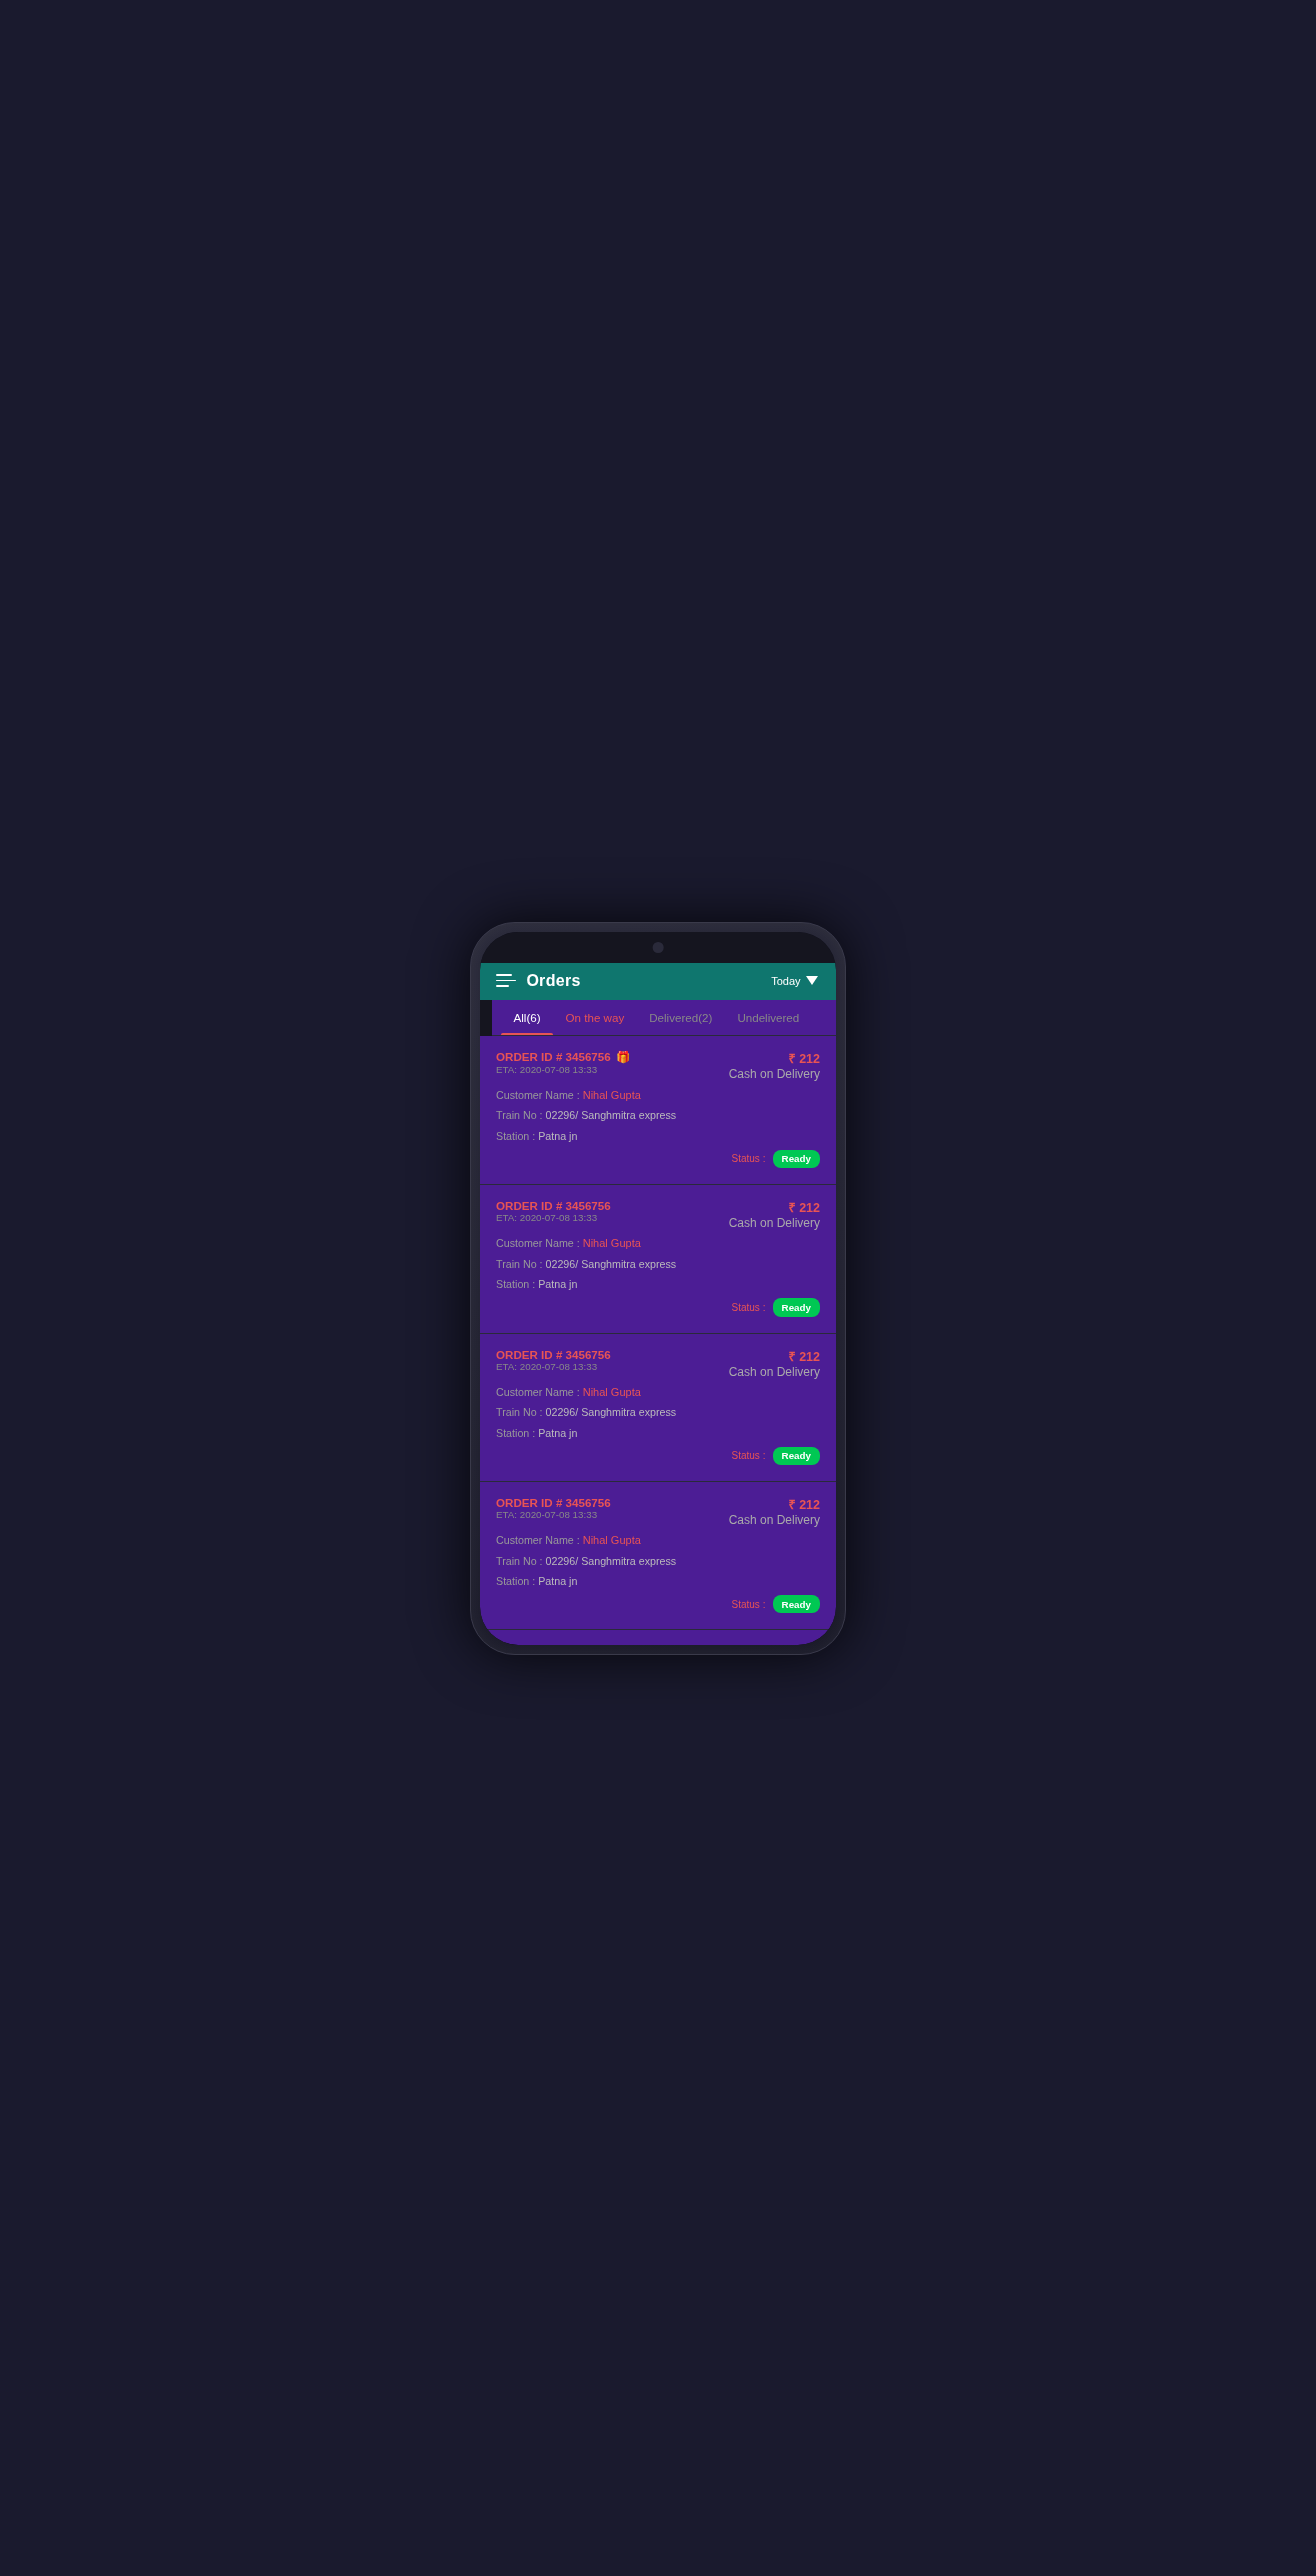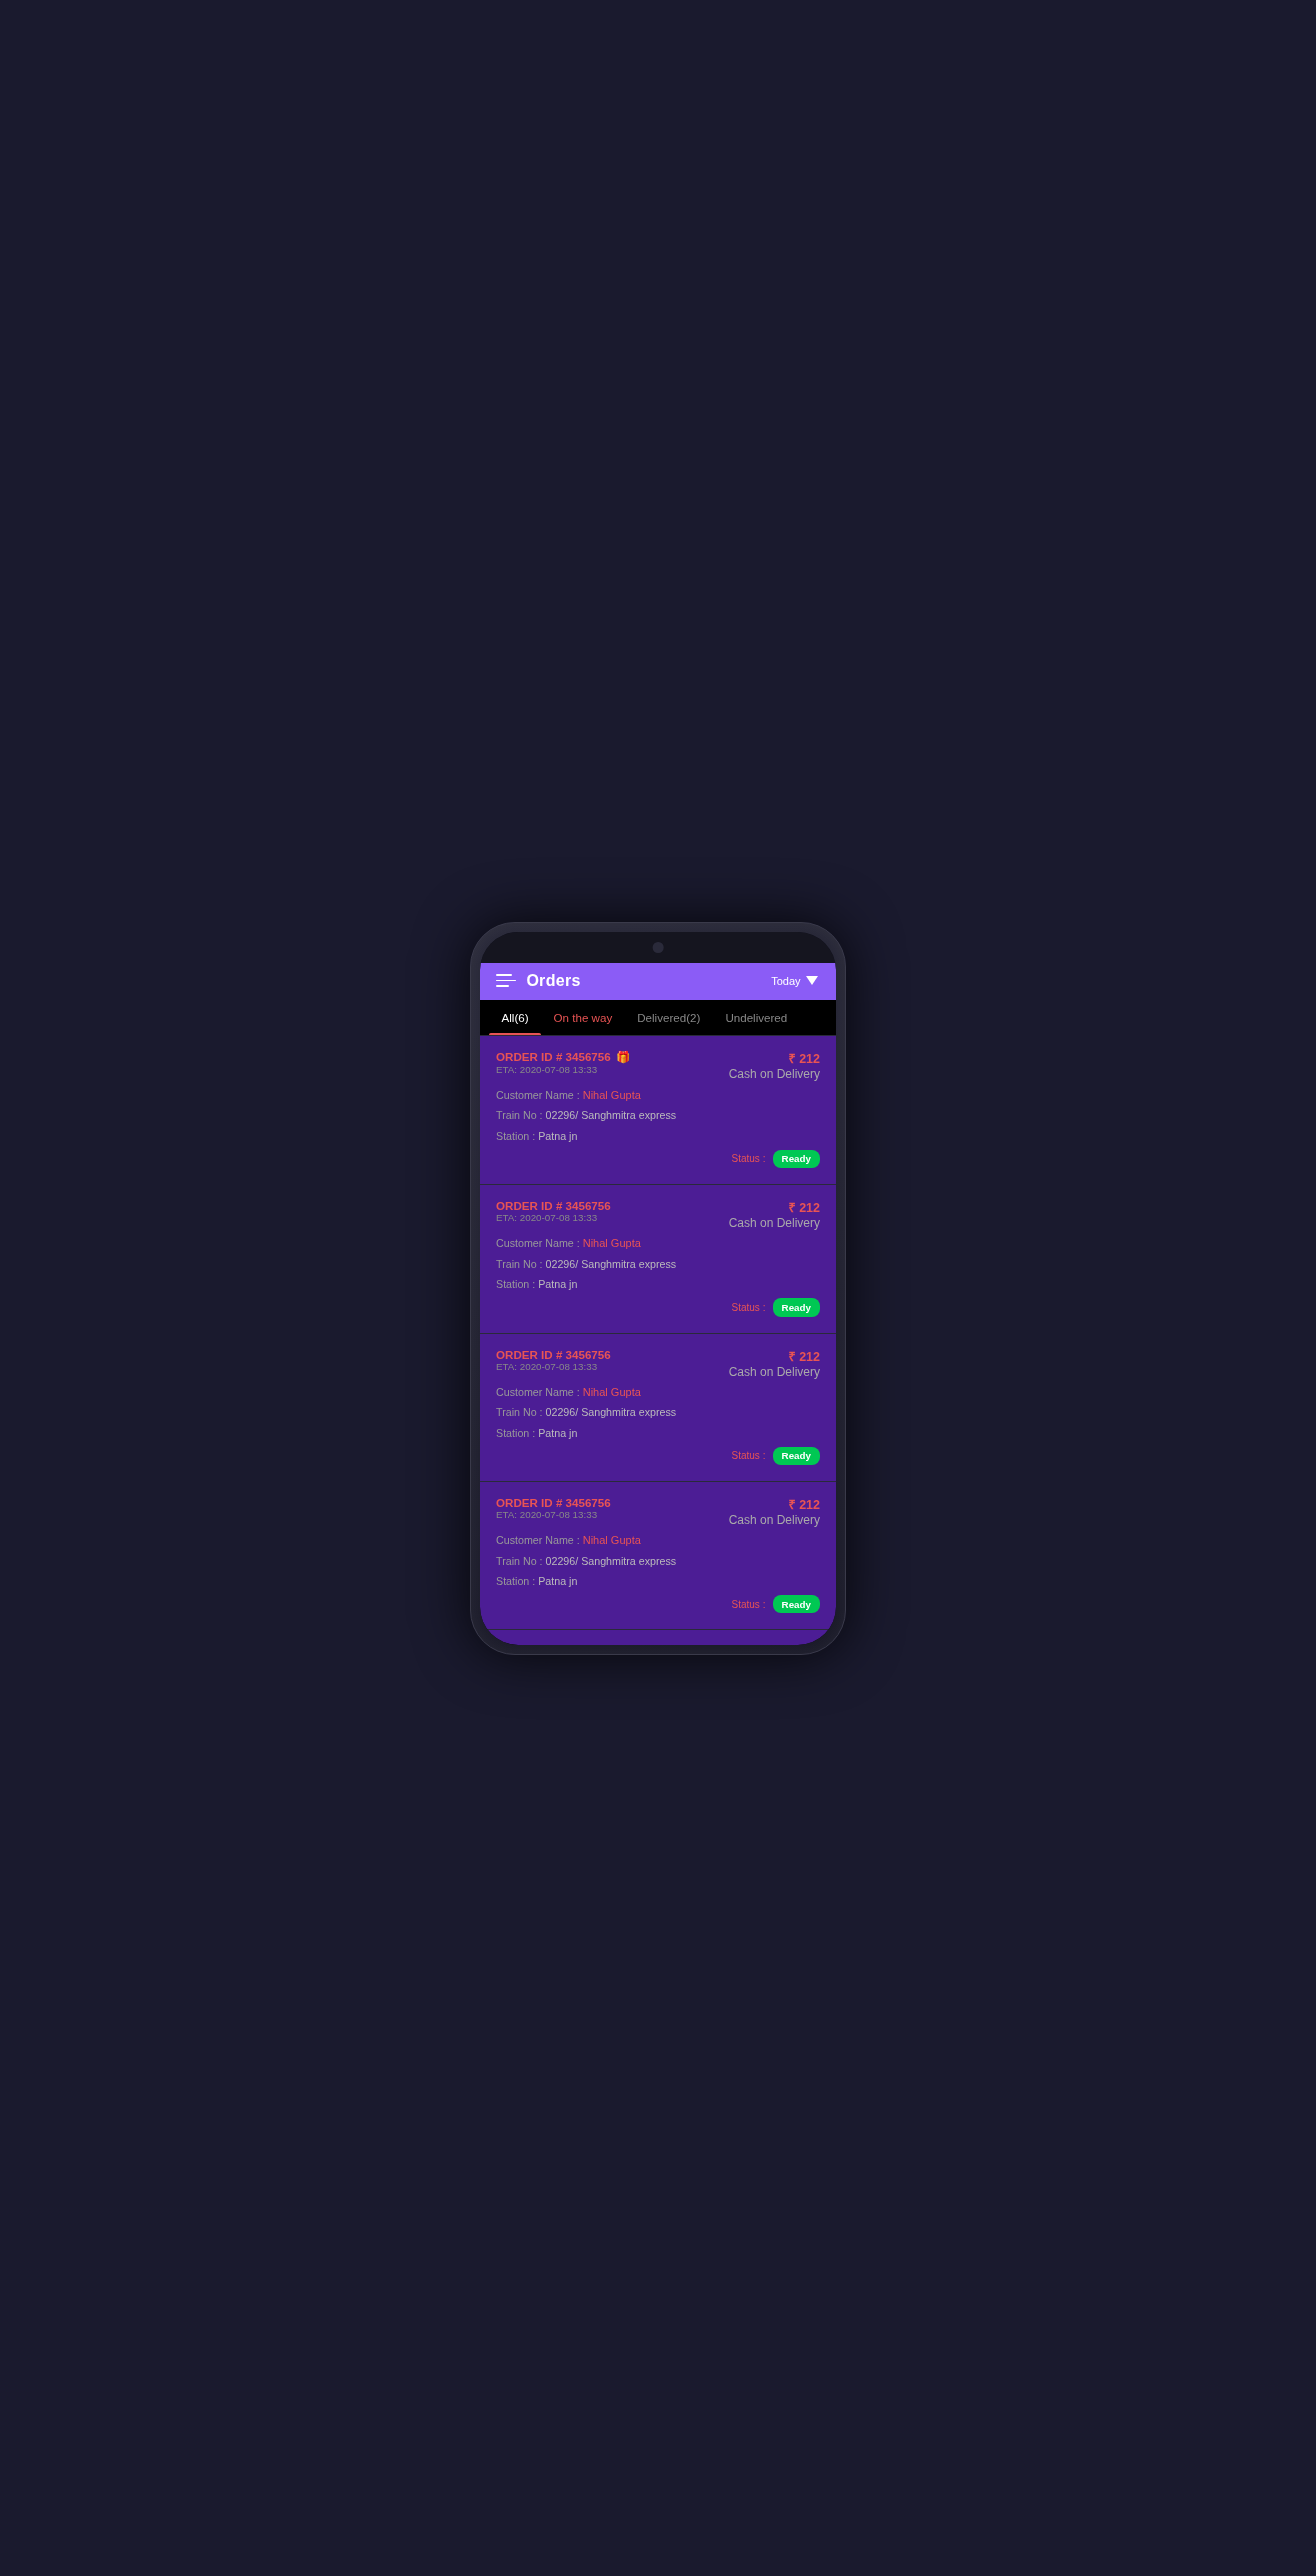--- a/index.html
+++ b/index.html
@@ -54,21 +54,21 @@
     }
 
     .screen-content::-webkit-scrollbar { display: none; }
 
     
     .header {
       display: flex;
       align-items: center;
       justify-content: space-between;
       padding: 9px 18px 10.7px 16px;
-      background: #8b5cf6;
+      background: #0f766e;
       gap: 36px;
     }
 
     .header-left {
       display: flex;
       align-items: center;
       gap: 10.7px;
     }
 
     .hamburger-icon {
@@ -111,23 +111,24 @@
     .dropdown-arrow {
       width: 0;
       height: 0;
       border-left: 6.3px solid transparent;
       border-right: 6.3px solid transparent;
       border-top: 9px solid #fff;
     }
 
     
     .tabs-container {
-      background: #000000;
+      background: #4c1d95;
       border-bottom: 0.9px solid #2a2a3a;
       padding: 0 9px;
+      margin-left: 12px;
     }
 
     .tabs {
       display: flex;
       gap: 0;
     }
 
     .tab {
       padding: 10.7px 12.5px;
       color: #888;

